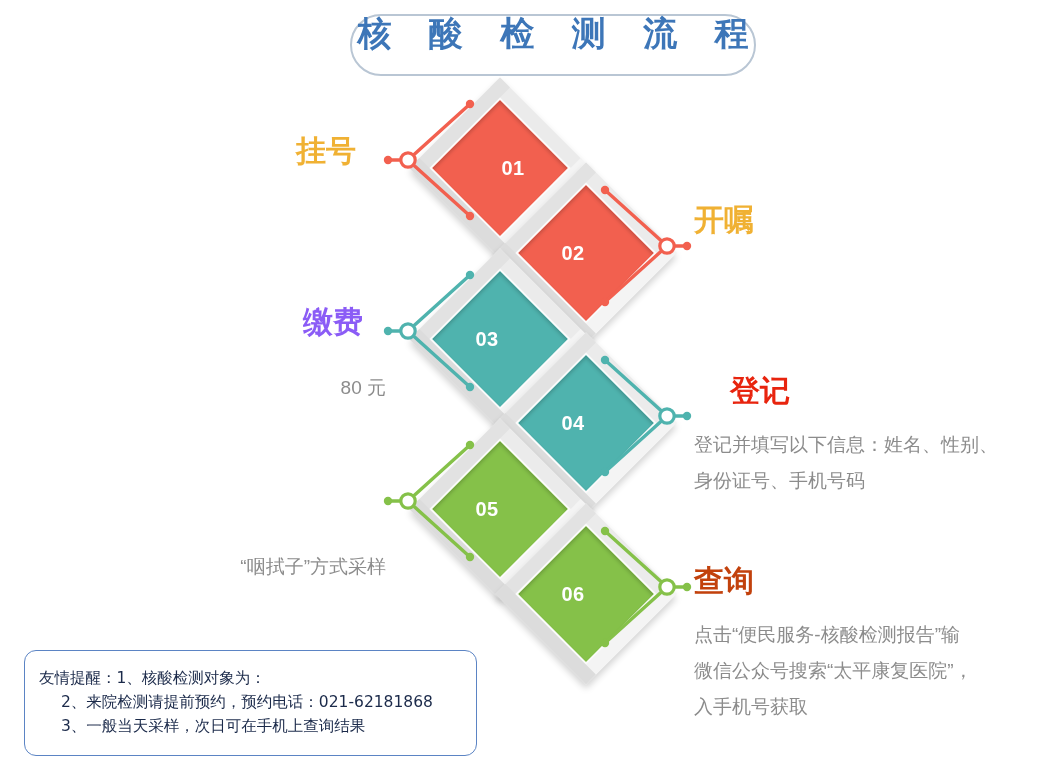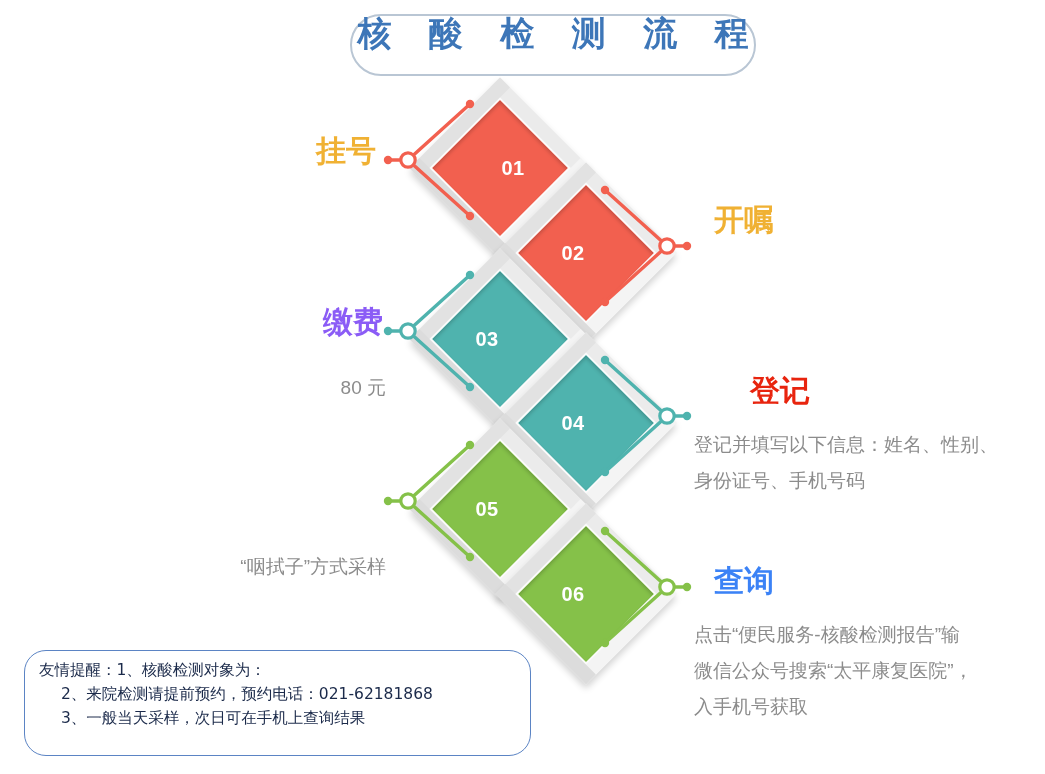--- a/index.html
+++ b/index.html
@@ -111,41 +111,40 @@
   }
   .connector svg { display: block; overflow: visible; }
 
   
   .step-title {
     position: absolute;
     font-size: 30px;
     font-weight: bold;
     line-height: 1;
     white-space: nowrap;
-    margin-left: 20px;
   }
   .step-desc {
     position: absolute;
     font-size: 19px;
     color: #8c8c8c;
     line-height: 36px;
   }
   .step-desc.left { text-align: right; }
 
   
   #notice-box {
     position: absolute;
     left: 24px;
     top: 650px;
-    width: 507px;
+    width: 453px;
     height: 106px;
     border: 1.6px solid #5b84c4;
-    border-radius: 22px;
+    border-radius: 12px;
     box-sizing: border-box;
-    padding: 7px 0 0 14px;
+    padding: 15px 0 0 14px;
   }
   .notice-line {
     font-size: 15.5px;
     color: #1b2a4a;
     line-height: 24px;
     white-space: nowrap;
     font-family: "DejaVu Sans", "Liberation Sans", sans-serif;
   }
   .notice-indent { padding-left: 44px; }
   .notice-indent2 { padding-left: 22px; }
@@ -293,21 +292,21 @@
     <svg width="92" height="120" viewBox="0 0 92 120">
       <line x1="70" y1="60" x2="8" y2="4" stroke="#85c149" stroke-width="3.4" stroke-linecap="round"></line>
       <line x1="70" y1="60" x2="8" y2="116" stroke="#85c149" stroke-width="3.4" stroke-linecap="round"></line>
       <line x1="70" y1="60" x2="90" y2="60" stroke="#85c149" stroke-width="3.4" stroke-linecap="round"></line>
       <circle cx="8" cy="4" r="4.2" fill="#85c149"></circle>
       <circle cx="8" cy="116" r="4.2" fill="#85c149"></circle>
       <circle cx="90" cy="60" r="4.2" fill="#85c149"></circle>
       <circle cx="70" cy="60" r="7.2" fill="#ffffff" stroke="#85c149" stroke-width="3.2"></circle>
     </svg>
   </div>
-  <div class="step-title" style="left:694px; top:566px; color:#3b82f6;">查询</div>
+  <div class="step-title" style="left:694px; top:566px; color:#c2410c;">查询</div>
   <div class="step-desc" style="left:694px; top:617px;">
     <div>点击“便民服务-核酸检测报告”输</div>
     <div>微信公众号搜索“太平康复医院”，</div>
     <div>入手机号获取</div>
   </div>
 
   <div id="notice-box">
     <div class="notice-line">友情提醒：1、核酸检测对象为：</div>
     <div class="notice-line notice-indent2">2、来院检测请提前预约，预约电话：021-62181868</div>
     <div class="notice-line notice-indent2">3、一般当天采样，次日可在手机上查询结果</div>

